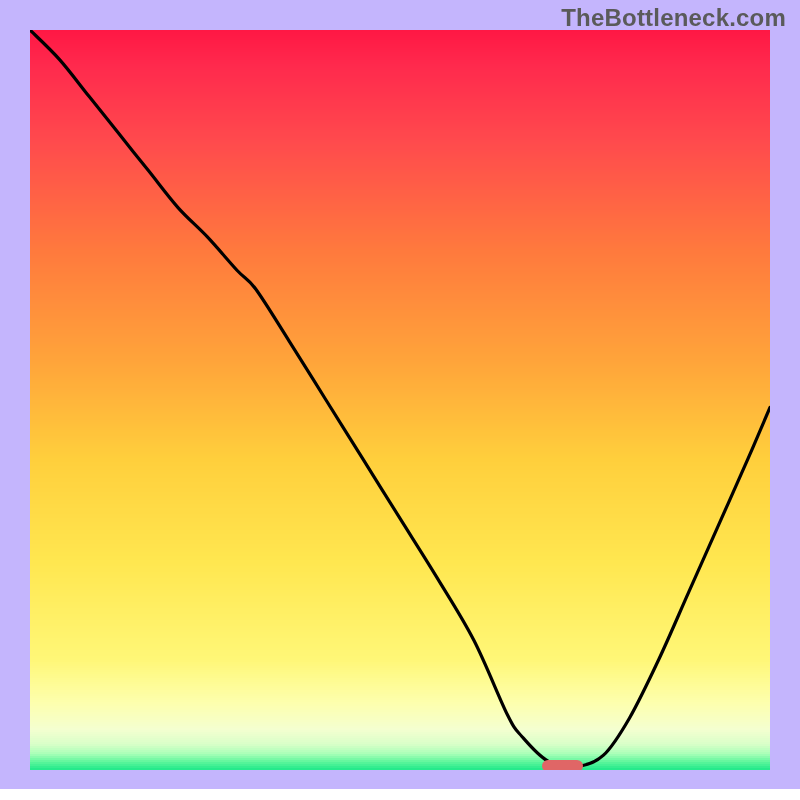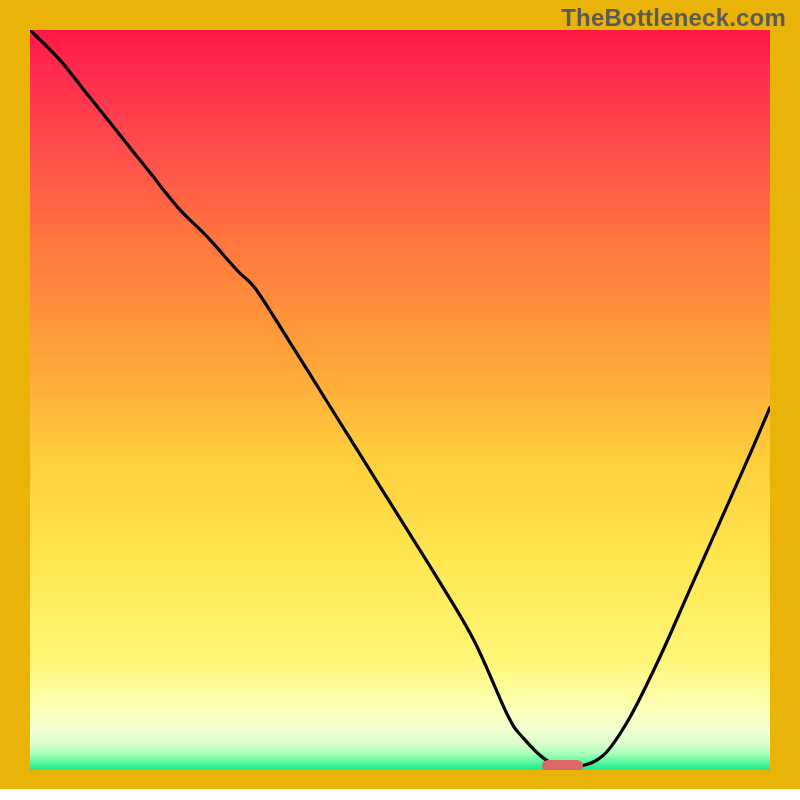--- a/index.html
+++ b/index.html
@@ -9,21 +9,21 @@
     height: 800px;
     background: #ffffff;
     overflow: hidden;
   }
   .frame {
     position: absolute;
     left: 0;
     top: 0;
     width: 800px;
     height: 789px;
-    background: #eab308;
+    background: #c4b5fd;
   }
   .plot {
     position: absolute;
     left: 30px;
     top: 30px;
     width: 740px;
     height: 740px;
     overflow: hidden;
   }
   .gradient {

